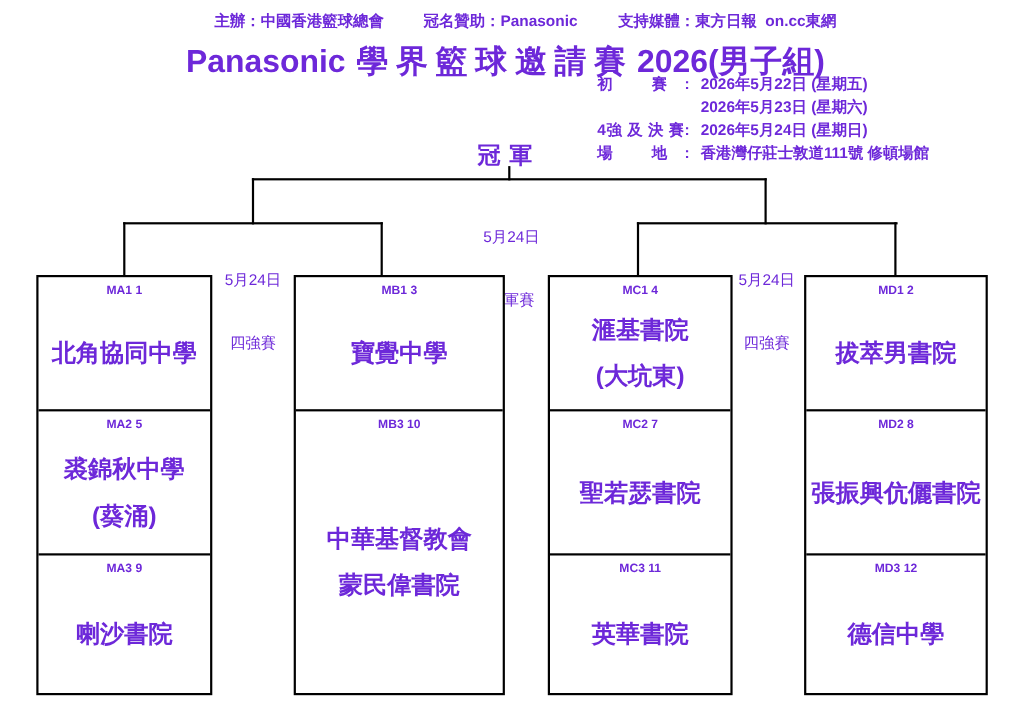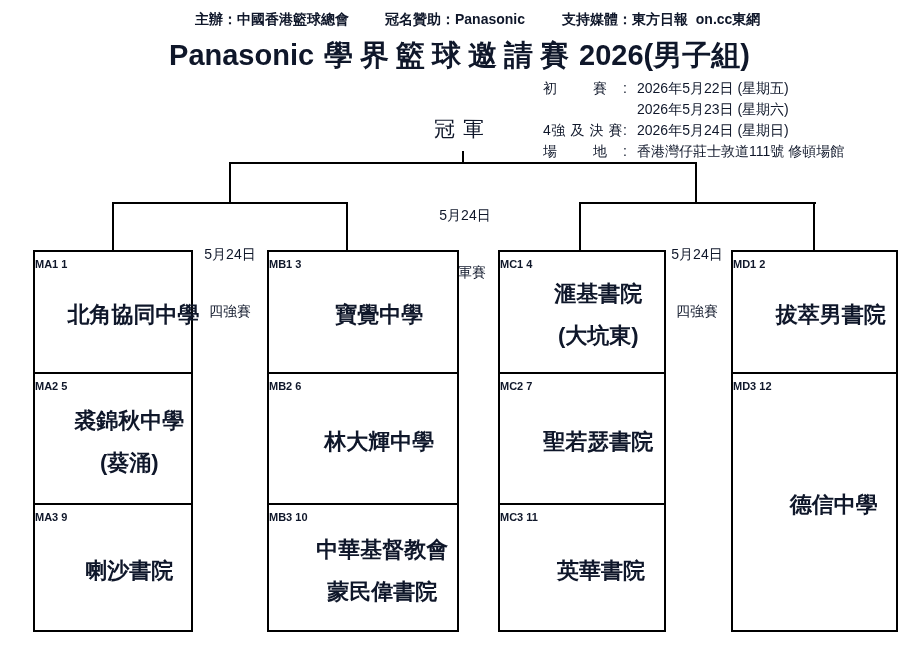--- a/index.html
+++ b/index.html
@@ -1,61 +1,61 @@
 <!DOCTYPE html>
 <html><head>
 <meta charset="utf-8">
 <style>
   * { margin:0; padding:0; box-sizing:border-box; }
   html,body { background:#fff; }
   .page {
     position:relative; width:919px; height:647px; background:#fff;
-    font-family:"Liberation Sans", sans-serif; color:#0f172a; overflow:hidden;
+    font-family:"Liberation Sans", sans-serif; color:#6d28d9; overflow:hidden;
   }
   
   .credit { position:absolute; top:11px; font-size:14px; font-weight:bold; white-space:pre; }
   .credit.org { left:195px; }
   .credit.spon { left:385px; }
   .credit.media { left:562px; }
   
   .title {
     position:absolute; top:36px; left:0; width:919px;
     display:flex; justify-content:center; align-items:baseline; gap:10px;
     font-size:29px; font-weight:bold;
   }
   .title .zh { letter-spacing:7px; margin-right:-7px; }
   
-  .schedule { position:absolute; left:543px; top:80px; font-size:14px; font-weight:normal; }
+  .schedule { position:absolute; left:543px; top:68px; font-size:14px; font-weight:bold; }
   .sched-row { display:flex; height:21px; }
   .sched-label { width:84px; text-align:justify; text-align-last:justify; white-space:normal; }
   .sched-value { margin-left:10px; white-space:pre; }
   
   .line { position:absolute; background:#000; }
   
   .champion {
-    position:absolute; left:463px; top:115px; transform:translateX(-50%);
-    font-size:21px; font-weight:normal; letter-spacing:8px; white-space:pre;
+    position:absolute; left:463px; top:127px; transform:translateX(-50%);
+    font-size:21px; font-weight:bold; letter-spacing:8px; white-space:pre;
   }
   .match-label {
     position:absolute; transform:translateX(-50%); text-align:center;
     font-size:14px; font-weight:normal; line-height:19px; white-space:pre;
   }
   .final-label { left:465px; top:168px; }
   .semi-left-label { left:230px; top:207px; }
   .semi-right-label { left:697px; top:207px; }
   
   .column {
     position:absolute; top:250px; height:382px; border:2px solid #000;
     display:flex; flex-direction:column; background:#fff;
   }
   .col-a { left:33px;  width:160px; }
   .col-b { left:267px; width:192px; }
   .col-c { left:498px; width:168px; }
   .col-d { left:731px; width:167px; }
-  .cell { display:flex; flex-direction:row; padding-top:6px; }
+  .cell { display:flex; flex-direction:column; padding-top:6px; }
   .cell.r1 { height:120px; }
   .cell.r2 { height:131px; border-top:2px solid #000; }
   .cell.r3 { flex:1;       border-top:2px solid #000; }
   .code { text-align:center; font-size:11px; font-weight:bold; white-space:pre; }
   .name {
     flex:1; display:flex; flex-direction:column; justify-content:center; align-items:center;
     font-size:22px; font-weight:bold; line-height:42px; text-align:center; white-space:pre;
   }
 </style>
 </head>
@@ -140,26 +140,20 @@
     </div>
   </div>
 
   <div class="column col-b">
     <div class="cell r1">
       <div class="code">MB1 3</div>
       <div class="name">
         <div>寶覺中學</div>
       </div>
     </div>
-    <div class="cell r2">
-      <div class="code">MB2 6</div>
-      <div class="name">
-        <div>林大輝中學</div>
-      </div>
-    </div>
     <div class="cell r3">
       <div class="code">MB3 10</div>
       <div class="name">
         <div>中華基督教會</div>
         <div>蒙民偉書院</div>
       </div>
     </div>
   </div>
 
   <div class="column col-c">
@@ -184,20 +178,26 @@
     </div>
   </div>
 
   <div class="column col-d">
     <div class="cell r1">
       <div class="code">MD1 2</div>
       <div class="name">
         <div>拔萃男書院</div>
       </div>
     </div>
+    <div class="cell r2">
+      <div class="code">MD2 8</div>
+      <div class="name">
+        <div>張振興伉儷書院</div>
+      </div>
+    </div>
     <div class="cell r3">
       <div class="code">MD3 12</div>
       <div class="name">
         <div>德信中學</div>
       </div>
     </div>
   </div>
 
 </div>
 

